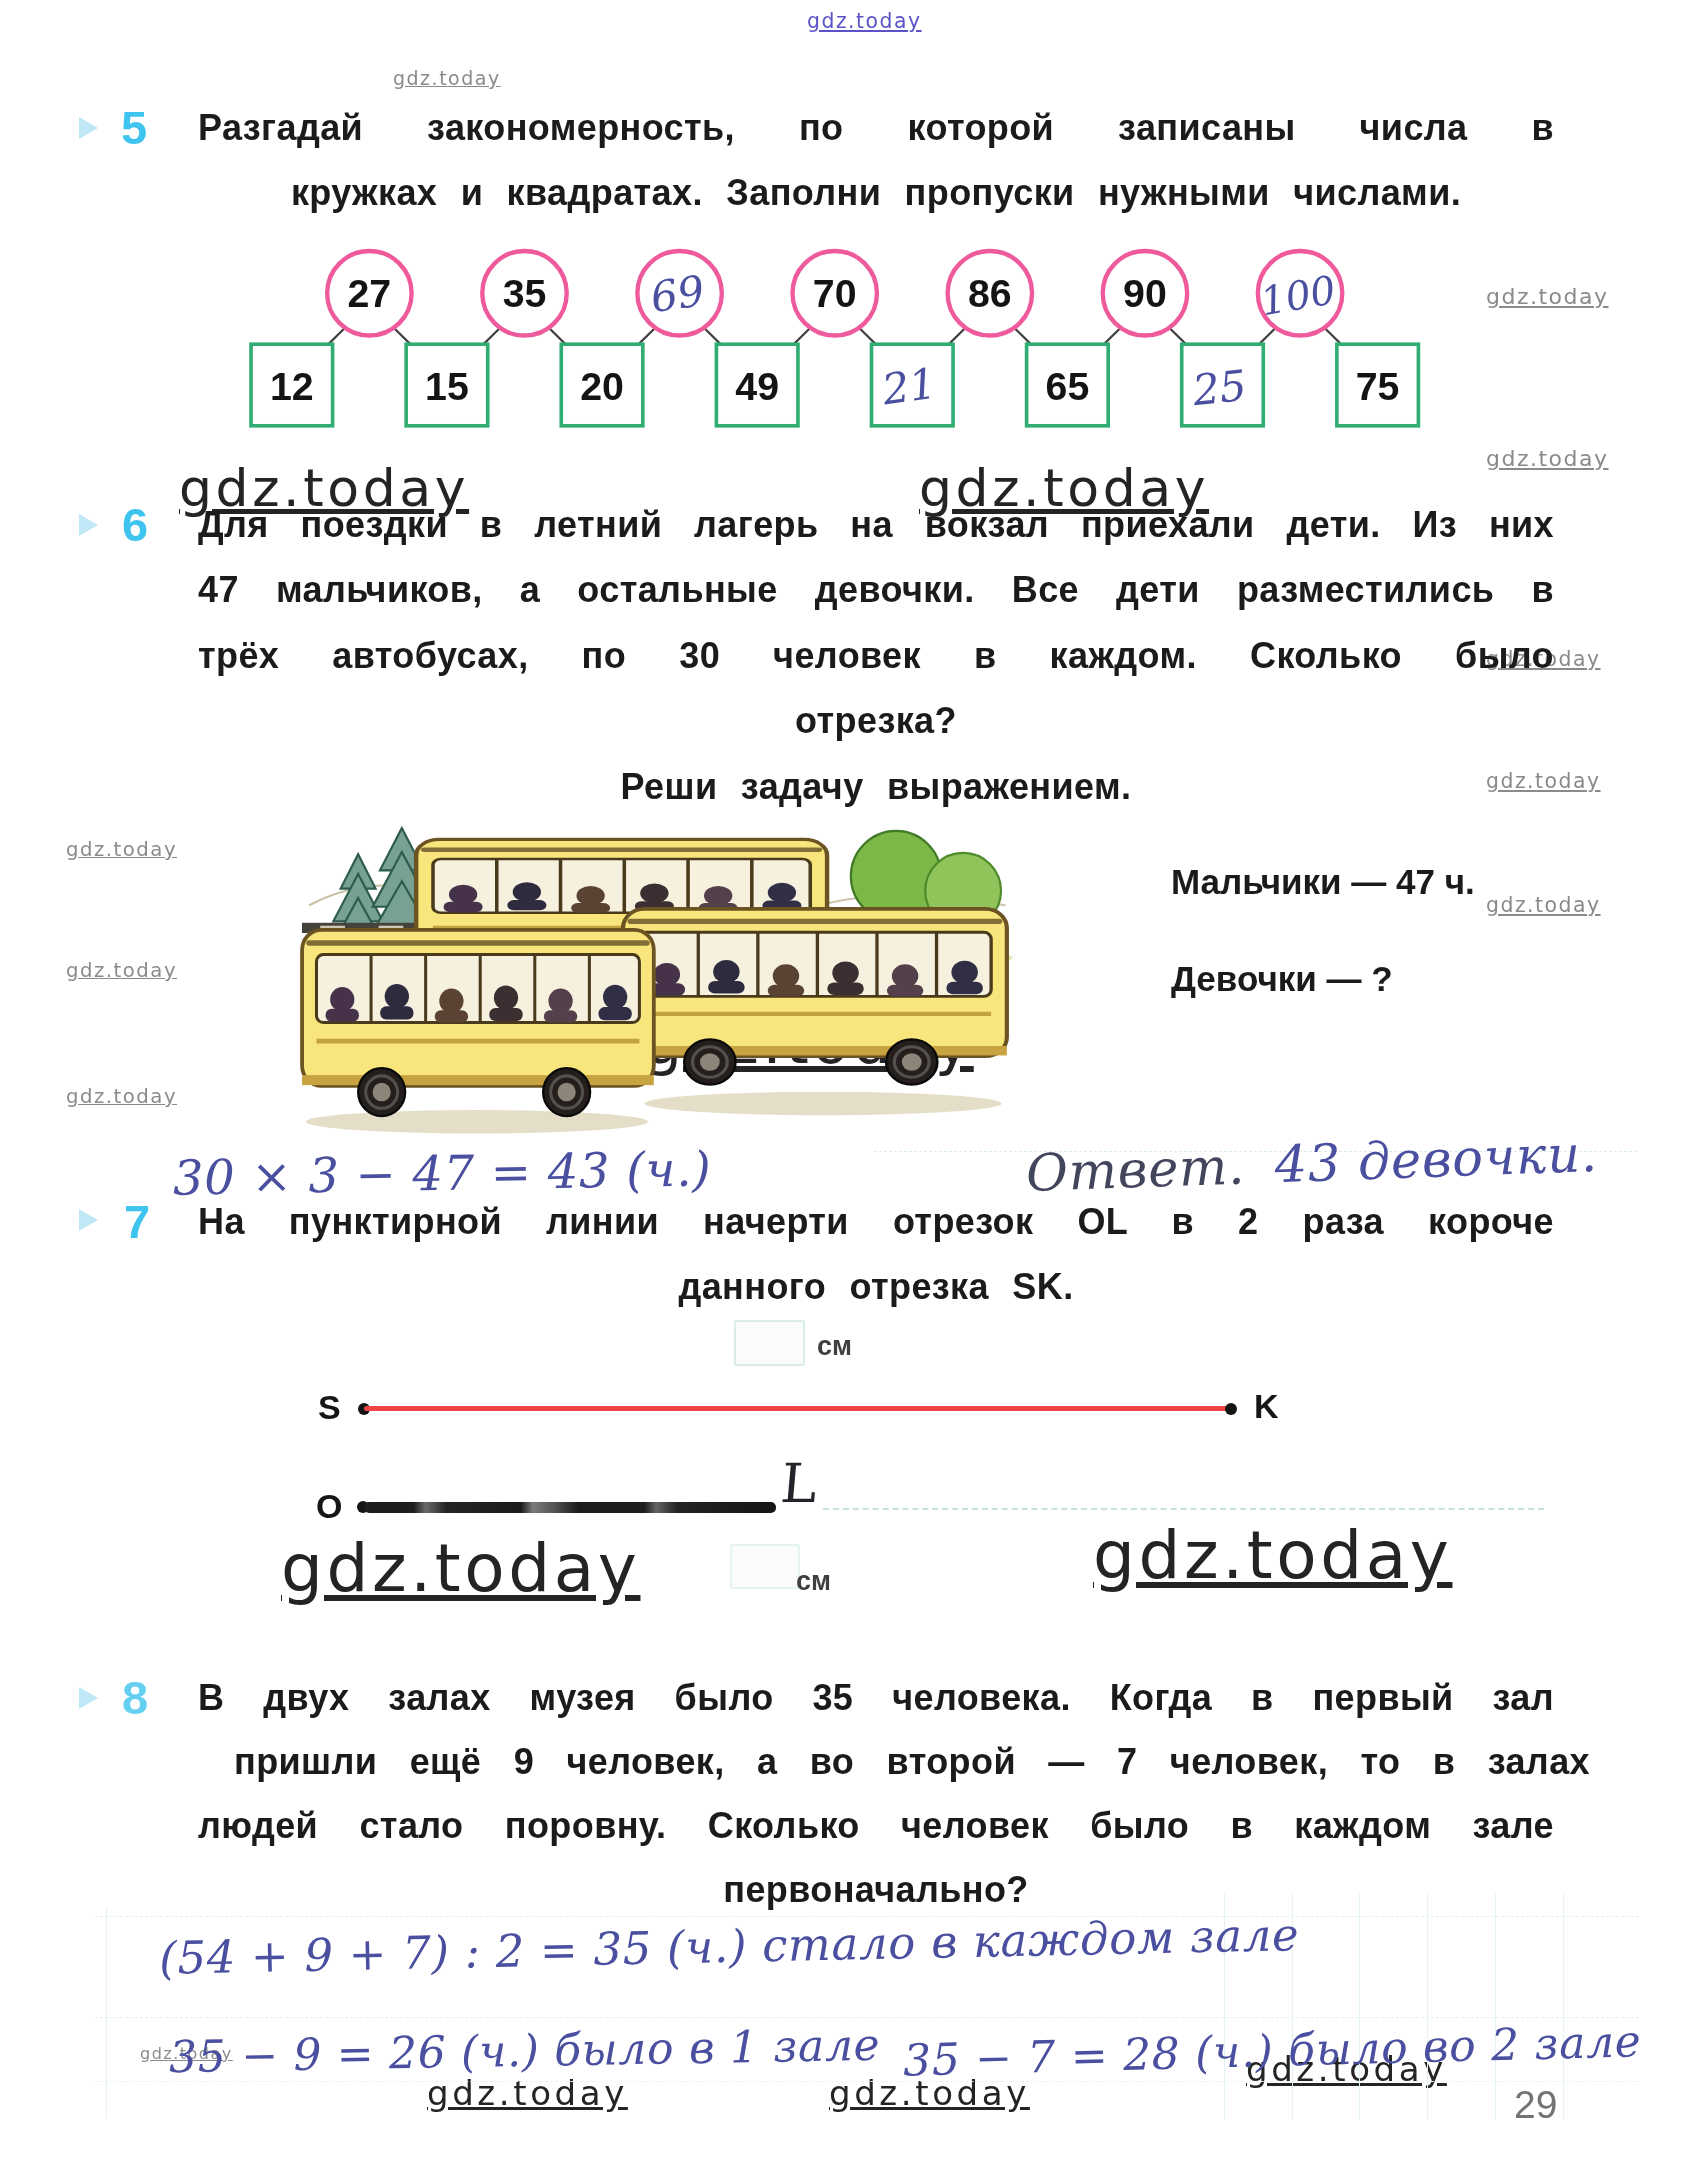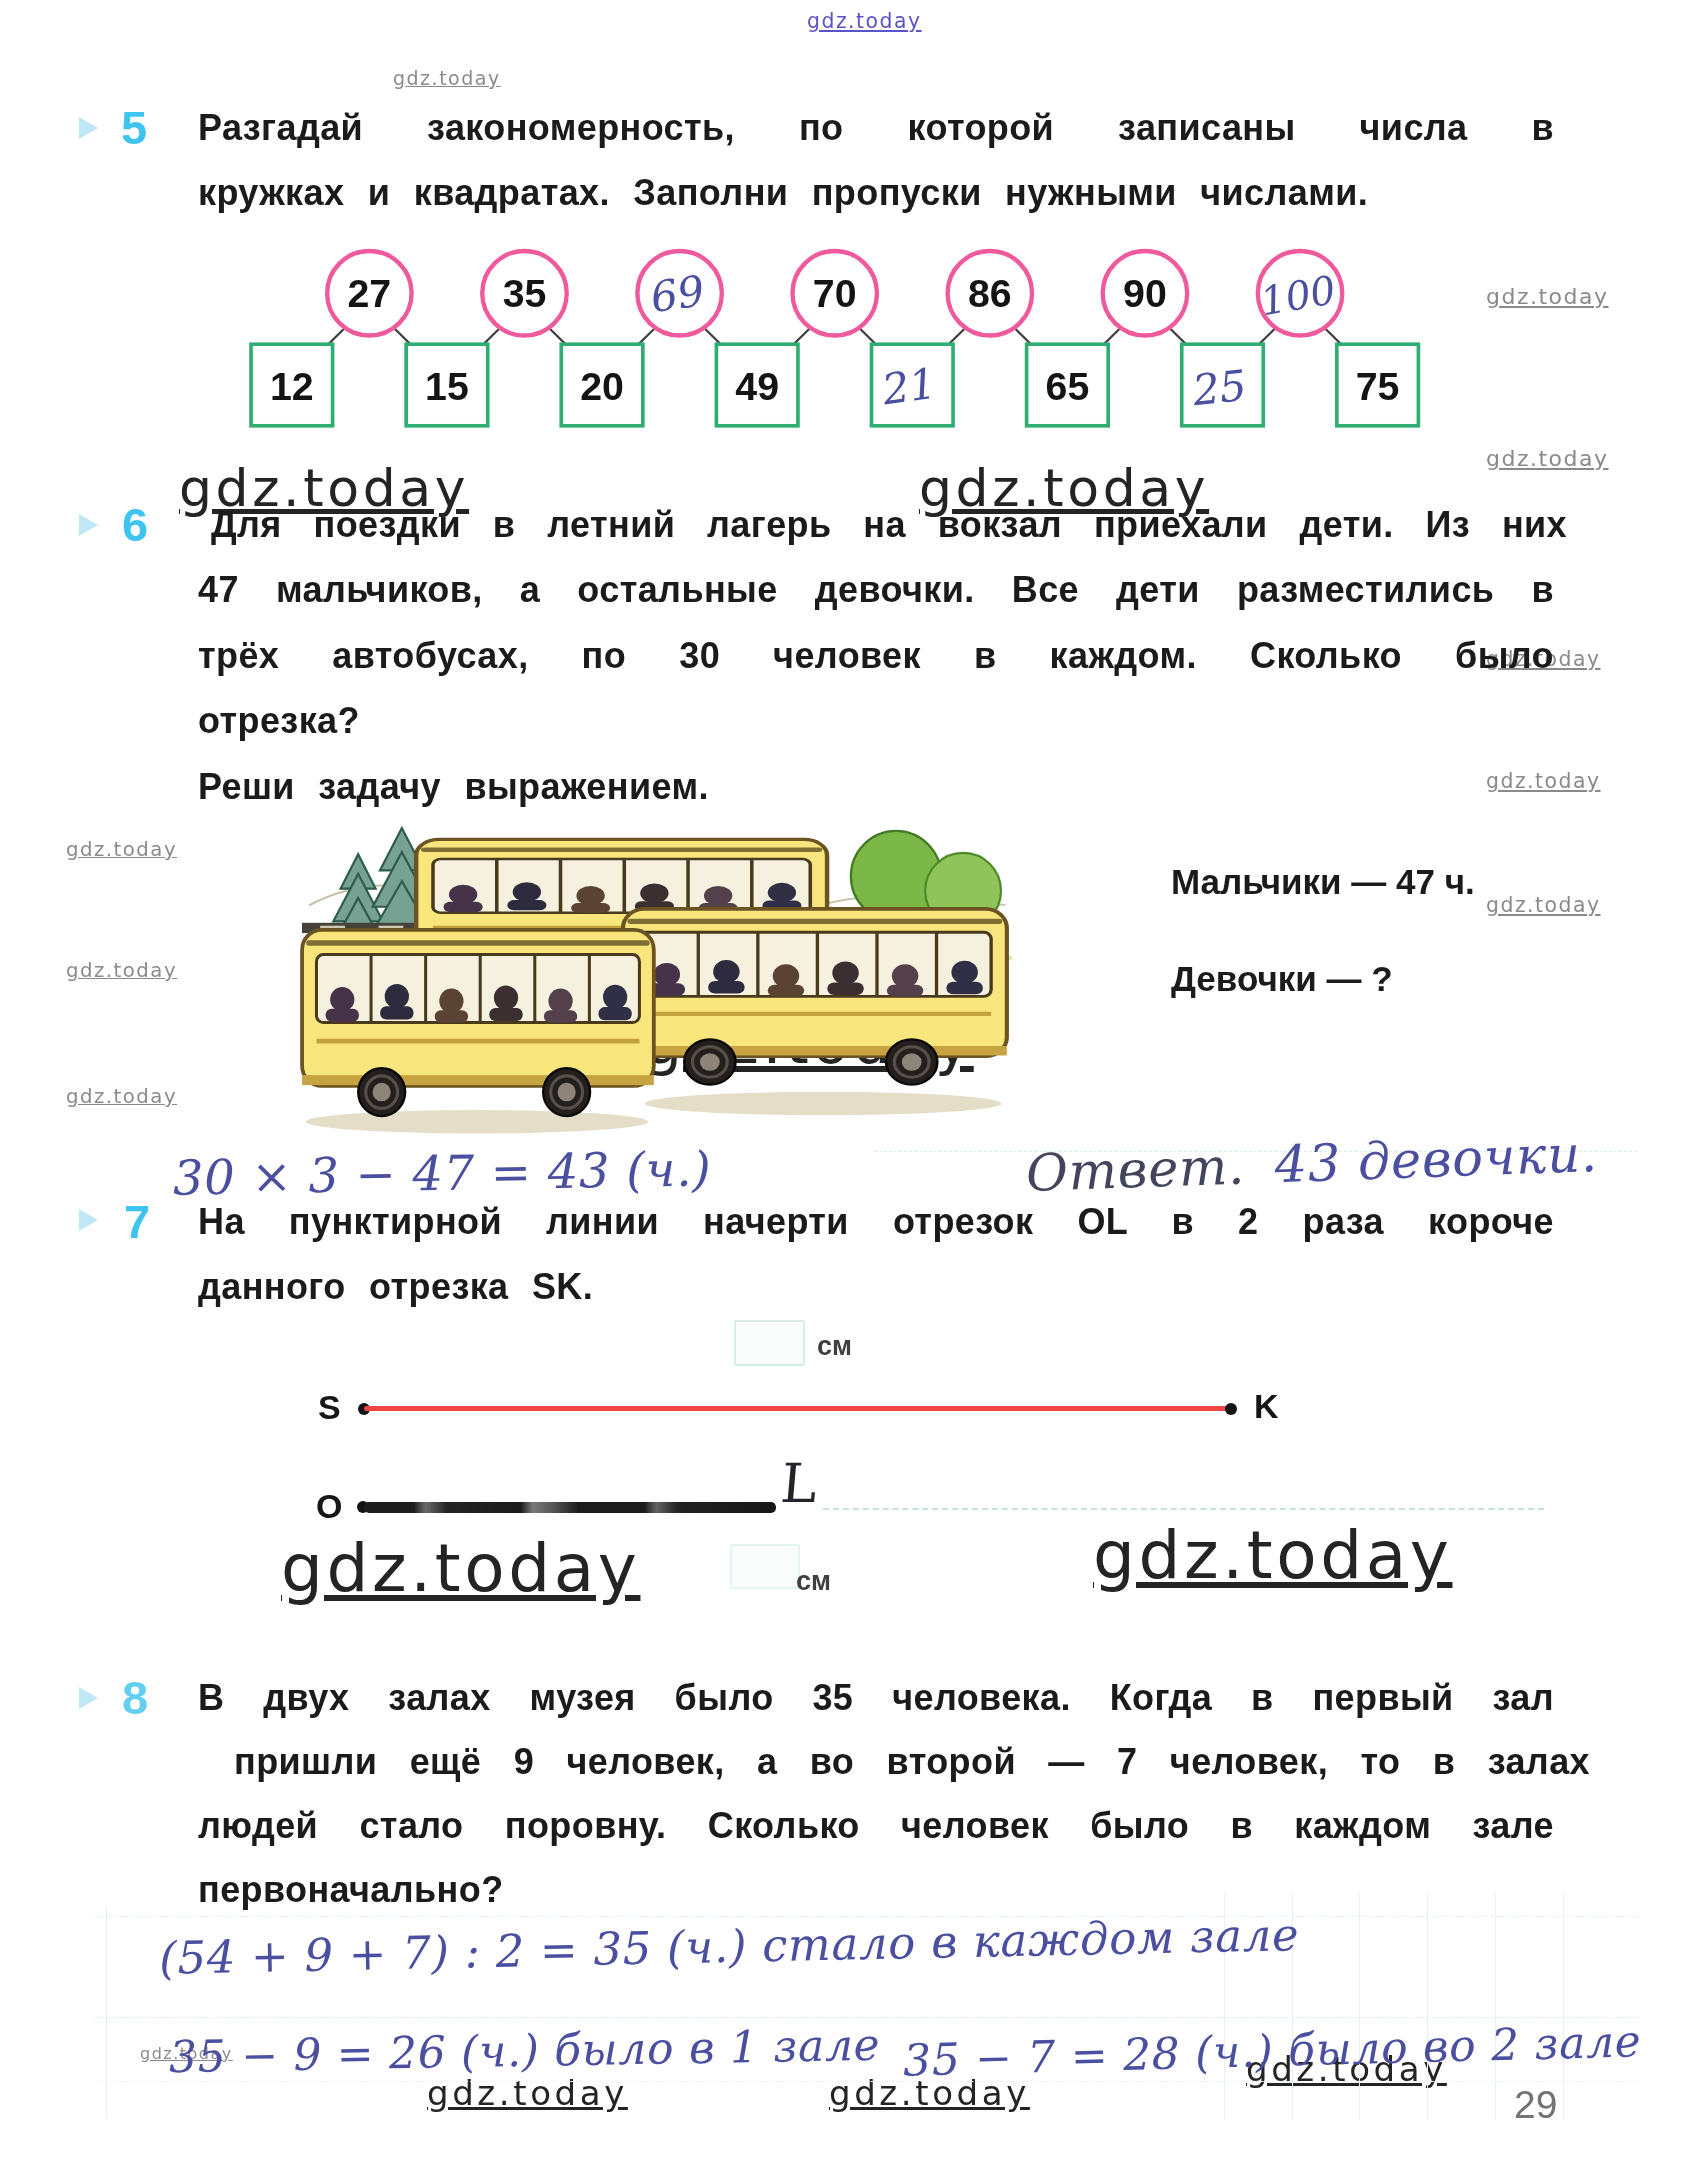--- a/index.html
+++ b/index.html
@@ -2,21 +2,21 @@
 <html style="--task-cyan: #3ec4ee; --circle-pink: #ee5a9c; --square-green: #2fad72; --hw-blue: #4a4f9f; --answer-ink: #42455c; --segment-red: #ee4545; --text-black: #1b1b1b; --wm-gray: #8a8a8a; --wm-blue: #5a54c8; --wm-dark: #242424;font-size:11.7px"><head>
 <meta charset="utf-8">
 <style>
   html,body{margin:0;padding:0;}
   body{width:1701px;height:2161px;position:relative;background:#ffffff;overflow:hidden;
        font-family:"Liberation Sans",sans-serif;}
   .abs{position:absolute;}
   
   .pline{position:absolute;left:198px;width:1356px;font-family:"Liberation Sans",sans-serif;
          font-weight:bold;font-size:36px;line-height:44px;color:var(--text-black);
-         letter-spacing:0.4px;white-space:nowrap;}
+         letter-spacing:0.4px;white-space:nowrap;text-align:center;}
   .pline.just{white-space:normal;text-align:justify;text-align-last:justify;}
   .pline.loose{word-spacing:13px;}
   .tasknum{position:absolute;font:bold 47px/1 "Liberation Sans",sans-serif;color:var(--task-cyan);}
   .tri{position:absolute;width:0;height:0;border-left:19px solid #b5e3f5;
        border-top:11px solid transparent;border-bottom:11px solid transparent;opacity:.85;}
   
   .wm{position:absolute;font-family:"DejaVu Sans",sans-serif;white-space:nowrap;letter-spacing:1.5px;text-decoration:underline;}
   .wm.gray{color:var(--wm-gray);}
   .wm.blue{color:var(--wm-blue);}
   .wm.dark{color:var(--wm-dark);letter-spacing:3.6px;font-weight:normal;}
@@ -118,21 +118,21 @@
   <g font-family="DejaVu Serif, serif" font-style="italic" font-size="58" style="fill:var(--hw-blue);" text-anchor="middle">
     <text x="630" y="83" transform="rotate(-8 630 65)">69</text>
     <text x="1482" y="84" font-size="54" transform="rotate(-10 1482 66)">100</text>
     <text x="948" y="210" transform="rotate(-8 948 190)">21</text>
     <text x="1374" y="212" transform="rotate(-6 1374 192)">25</text>
   </g>
 </svg>
 
 <div class="tri" style="left:79px;top:514px;"></div>
 <div class="tasknum" style="left:122px;top:501px;">6</div>
-<div class="pline just" style="top:503px;margin-left:13px;">Для поездки в летний лагерь на вокзал приехали дети. Из них</div>
+<div class="pline just" style="top:503px;">Для поездки в летний лагерь на вокзал приехали дети. Из них</div>
 <div class="pline just" style="top:568px;">47 мальчиков, а остальные девочки. Все дети разместились в</div>
 <div class="pline just" style="top:634px;">трёх автобусах, по 30 человек в каждом. Сколько было</div>
 <div class="pline" style="top:699px;">отрезка?</div>
 <div class="pline loose" style="top:765px;">Реши задачу выражением.</div>
 
 <svg class="abs" style="left:291px;top:812px;" width="729" height="328" viewBox="0 0 1000 450">
   <defs>
     <g id="busdef">
       <rect x="3" y="28" width="464" height="202" rx="26" fill="#f8e57c" stroke="#6b5322" stroke-width="5"></rect>
       <path d="M12 45 H458" stroke="#4f3d1a" stroke-width="7" stroke-linecap="round" opacity="0.7"></path>

